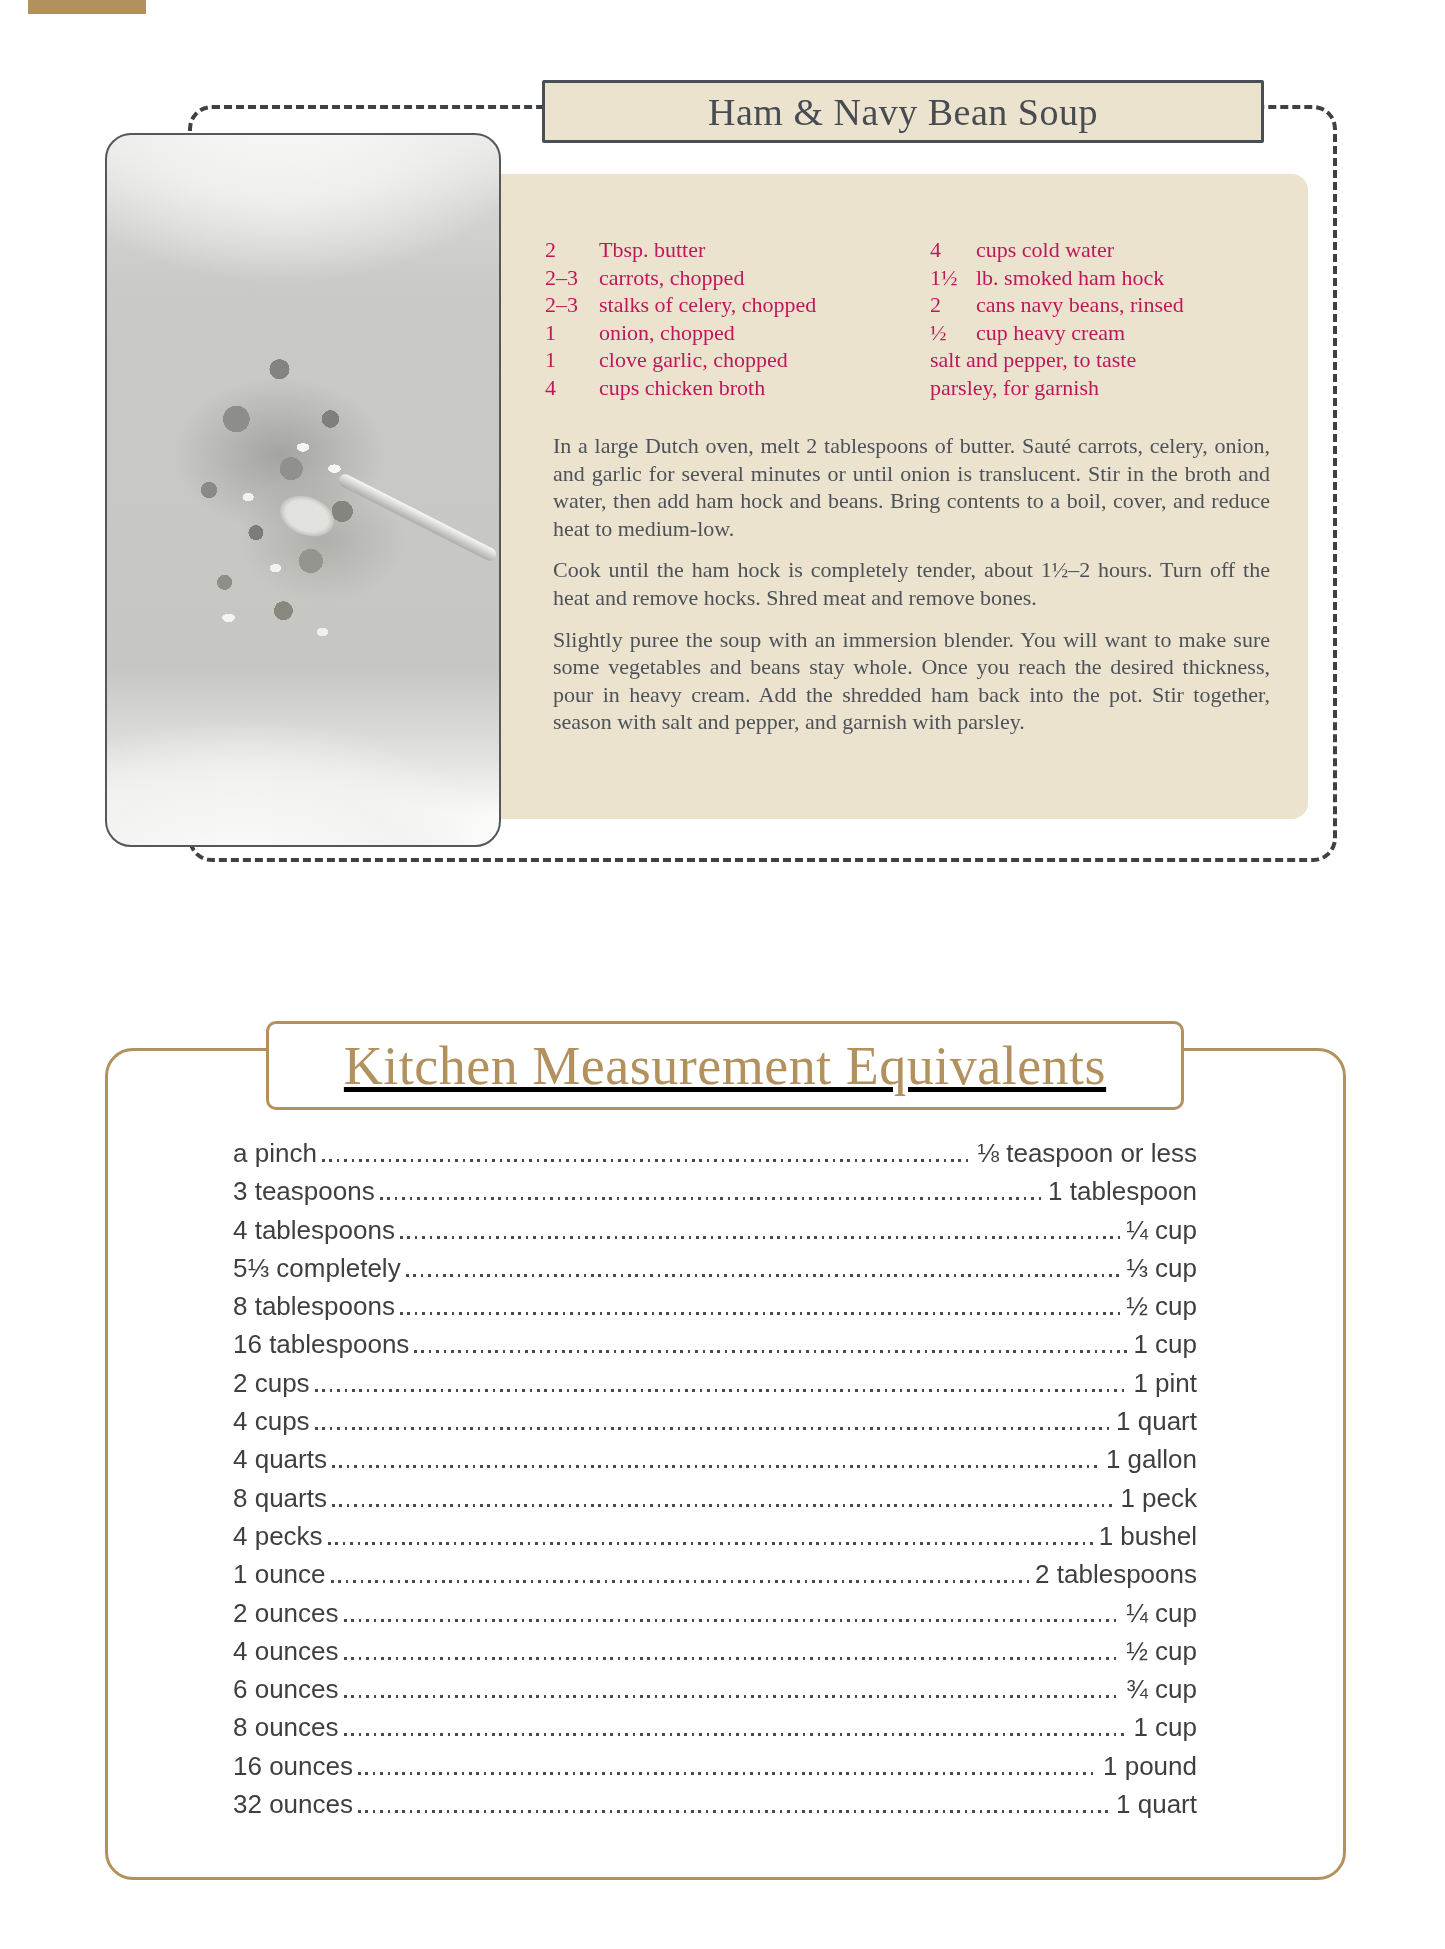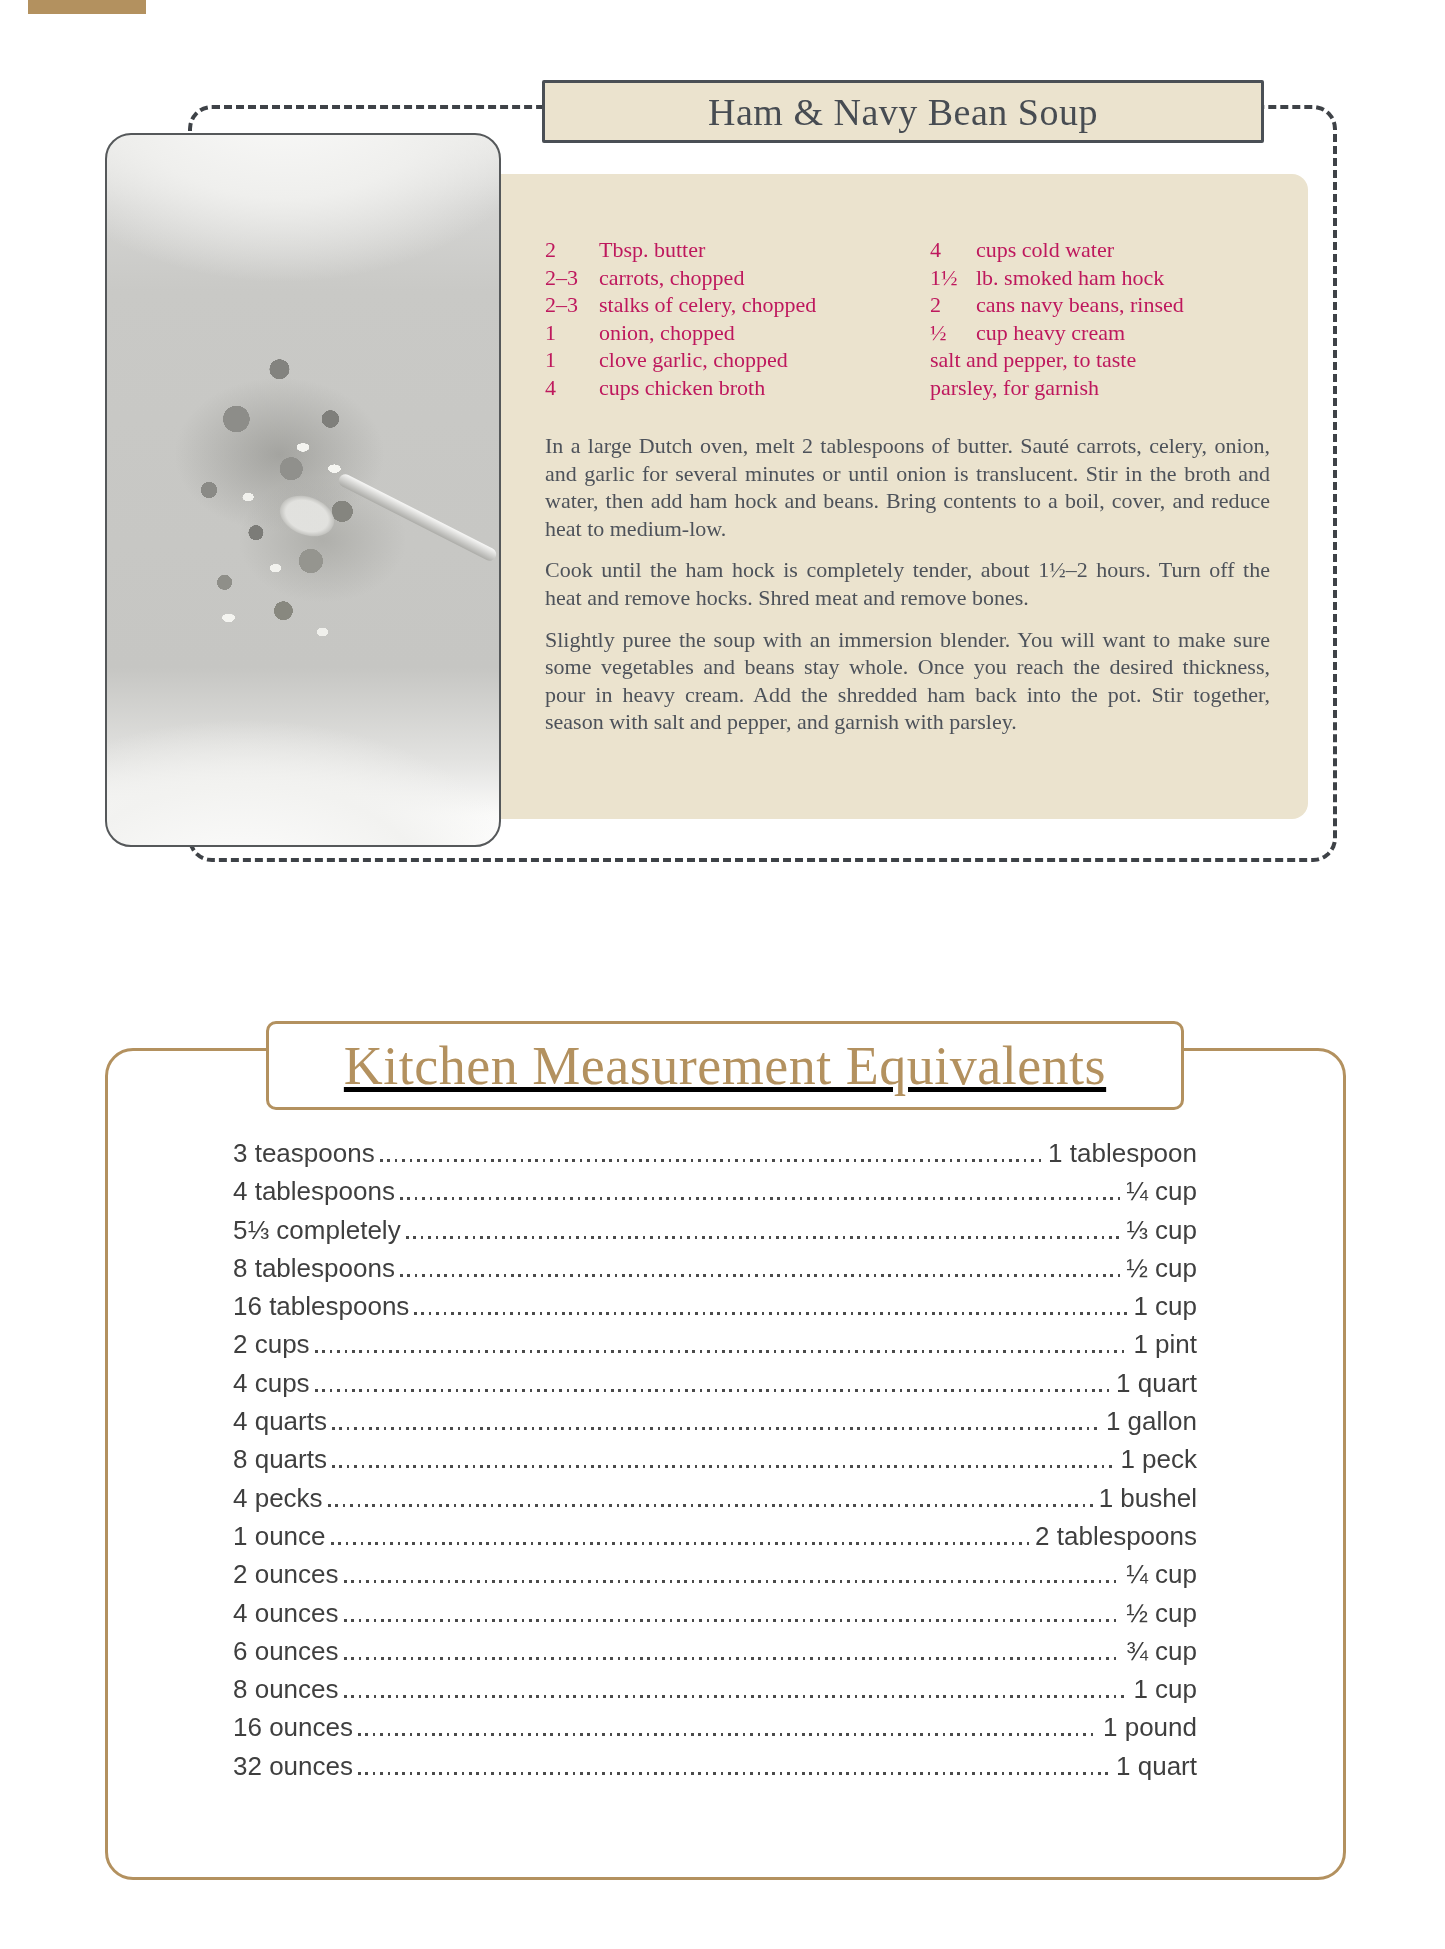--- a/index.html
+++ b/index.html
@@ -71,21 +71,21 @@
   .ing-col{position:absolute; color:#be185d; font-size:22px; line-height:27.5px;}
   .ing-col .qty{display:inline-block; width:54px;}
   .ing-col.c2 .qty{width:46px;}
   .ing-col .qty:empty{display:none;}
 
   
   .instructions{
     position:absolute; left:545px; top:432px; width:725px;
     color:#4d525a; font-size:22px; line-height:27.6px;
   }
-  .instructions p{margin:0 0 14px 0; text-align:justify;}
+  .instructions p{margin:0 0 14px 8px; text-align:justify;}
   .instructions p.last{text-align:left;}
 
   
   .measure-box{
     position:absolute; left:105px; top:1048px; width:1235px; height:826px;
     border:3px solid #b3915f; border-radius:28px; background:#ffffff;
   }
   .measure-title-banner{
     position:absolute; left:266px; top:1021px; width:912px; height:83px;
     background:#ffffff; border:3px solid #b3915f; border-radius:10px;
@@ -150,20 +150,25 @@
   </div>
 
   <div class="measure-box"></div>
 
   <div class="measure-title-banner">
     <span class="t">Kitchen Measurement Equivalents</span>
   </div>
 
   <div class="measure-list">
     <div class="m-row">
+        <span>a pinch</span>
+        <span class="m-dots"></span>
+        <span>⅛ teaspoon or less</span>
+      </div>
+    <div class="m-row">
         <span>3 teaspoons</span>
         <span class="m-dots"></span>
         <span>1 tablespoon</span>
       </div>
     <div class="m-row">
         <span>4 tablespoons</span>
         <span class="m-dots"></span>
         <span>¼ cup</span>
       </div>
     <div class="m-row">

